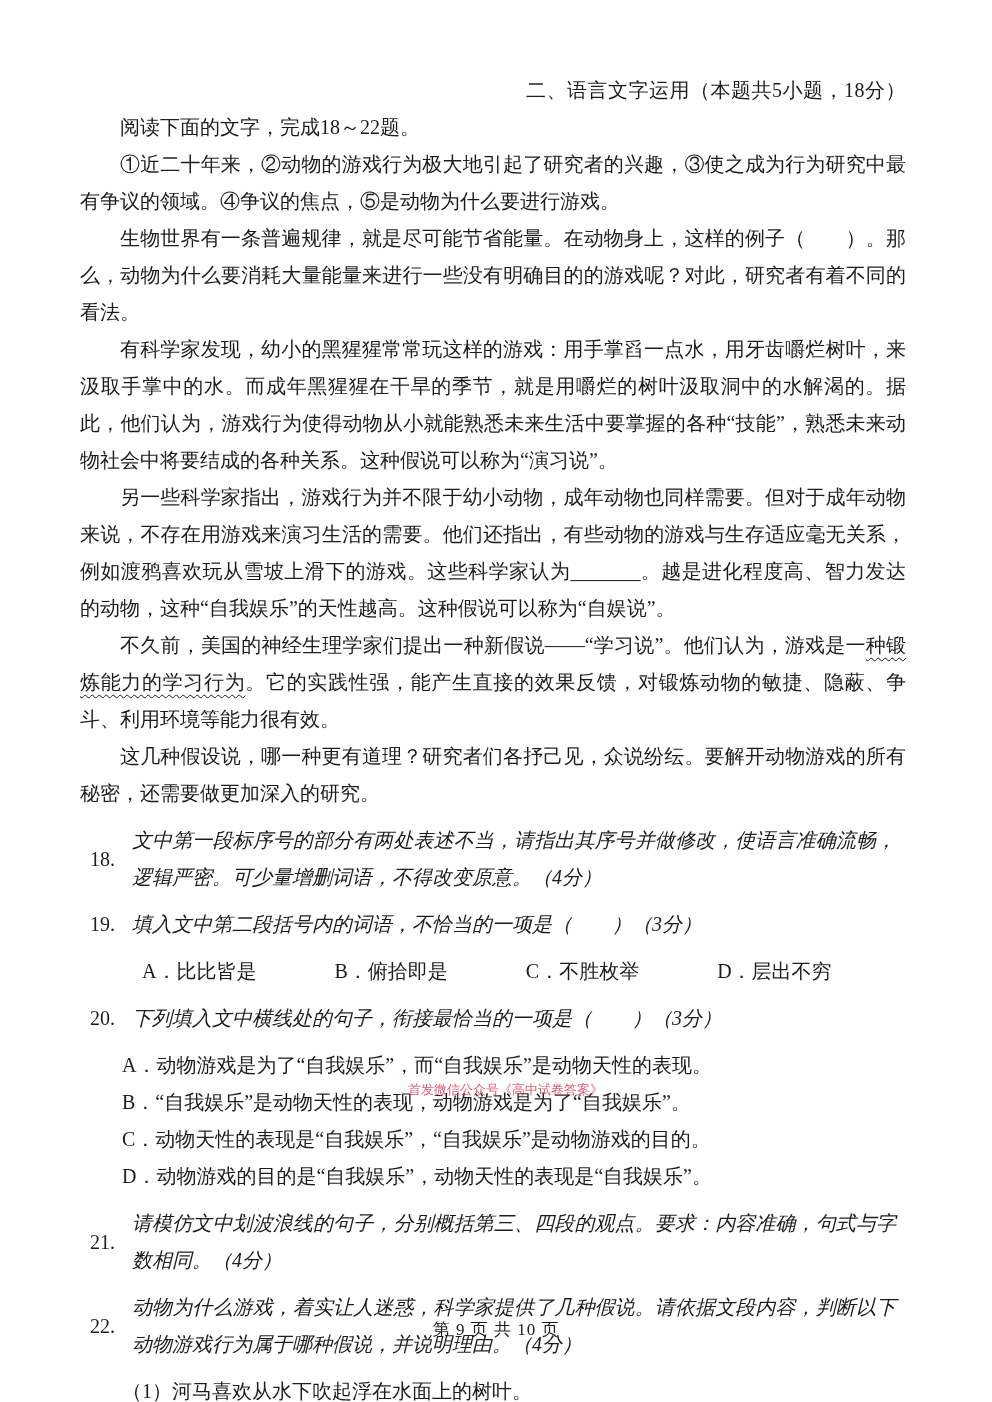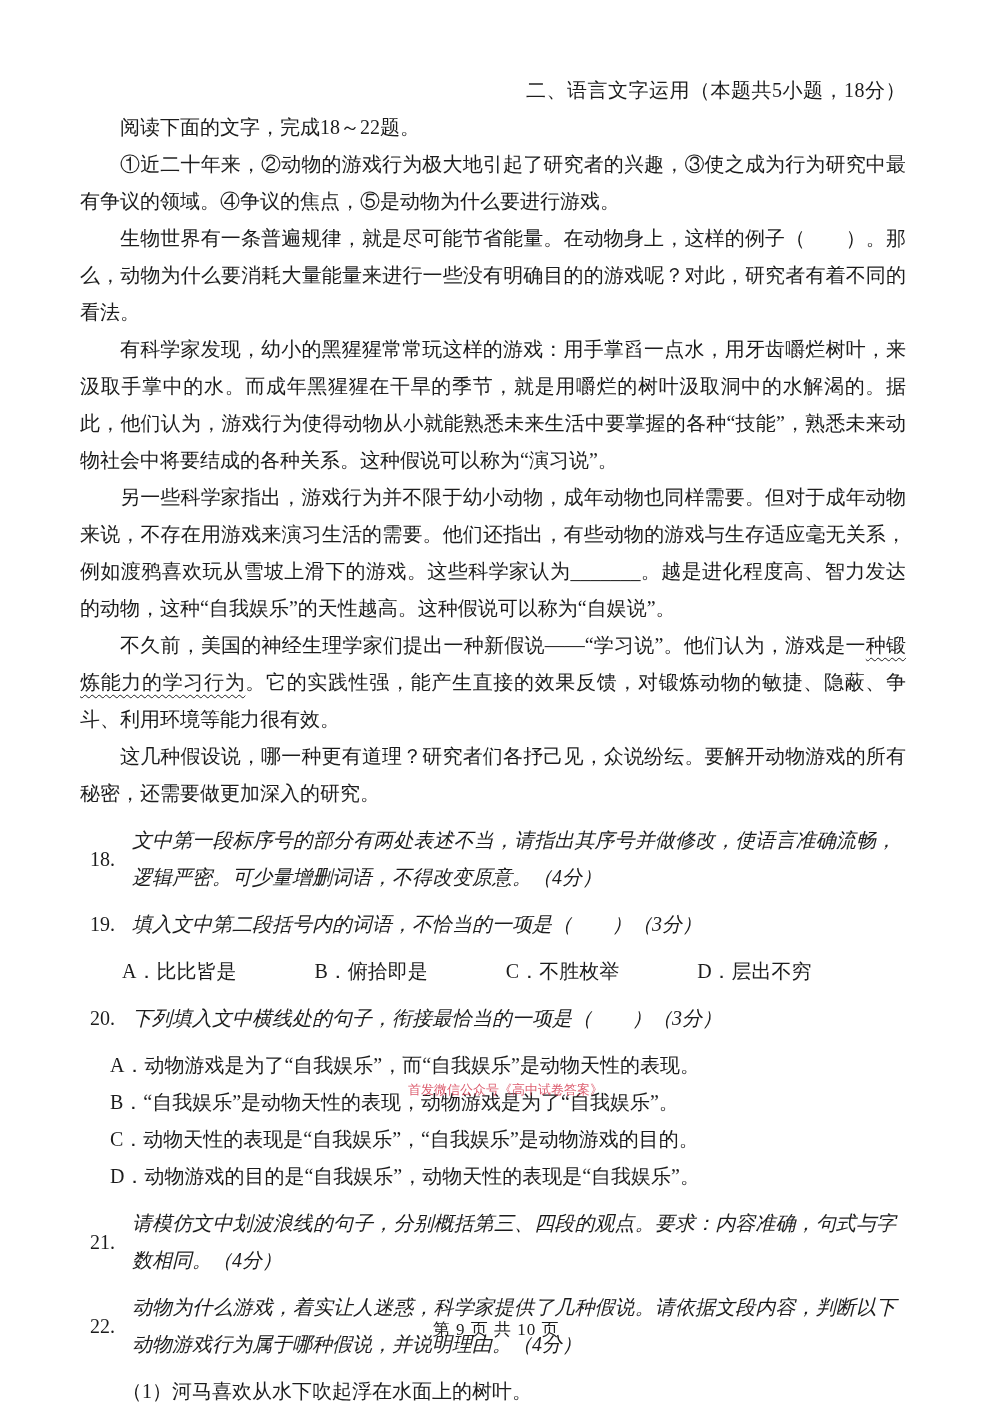--- a/index.html
+++ b/index.html
@@ -42,26 +42,26 @@
     align-items: center;
     margin: 10px;
   }
   .qnum {
     flex: 0 0 42px;
     white-space: nowrap;
   }
   .qbody { flex: 1; }
   .qtext { text-align: justify; font-style: italic; }
   .options-row {
-    margin-left: 42px;
+    margin-left: 62px;
     display: flex;
     gap: 78px;
     white-space: nowrap;
   }
-  .options-col { margin-left: 30px; }
+  .options-col { margin-left: 42px; }
   .options-col .option { text-align: justify; }
   .subitems { margin-left: 42px; }
   .watermark {
     position: absolute;
     left: 408px;
     top: 1082px;
     font-size: 13px;
     line-height: 16px;
     color: rgba(214, 62, 84, 0.85);
     filter: blur(0.3px);

